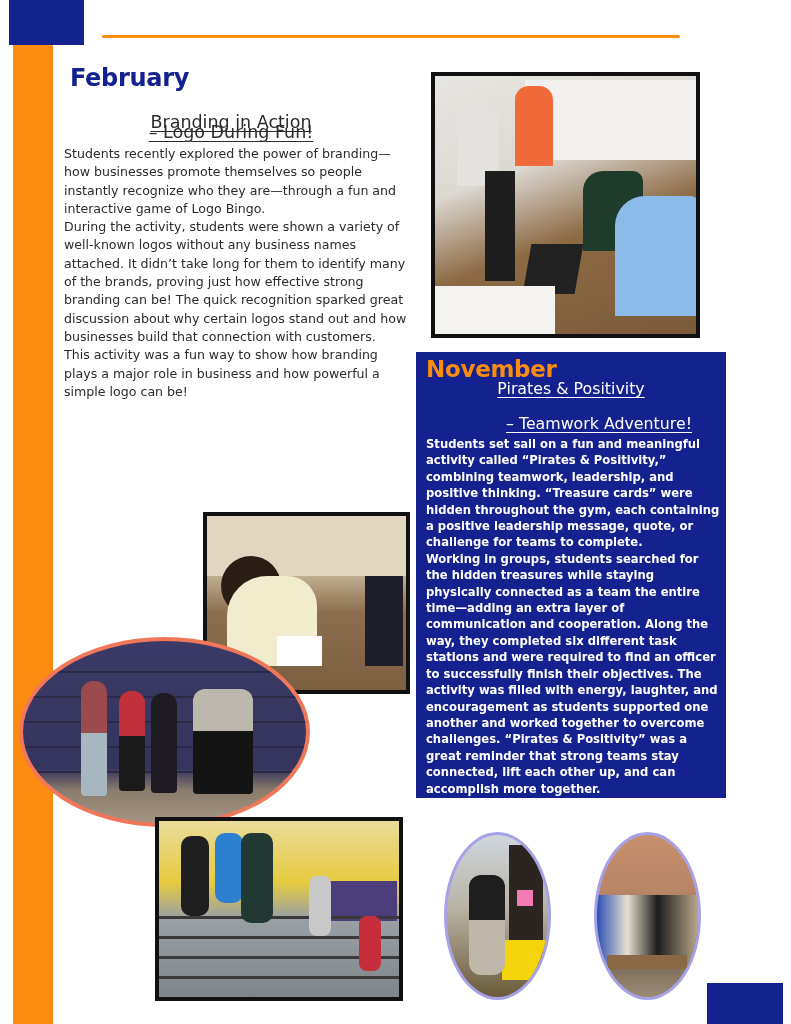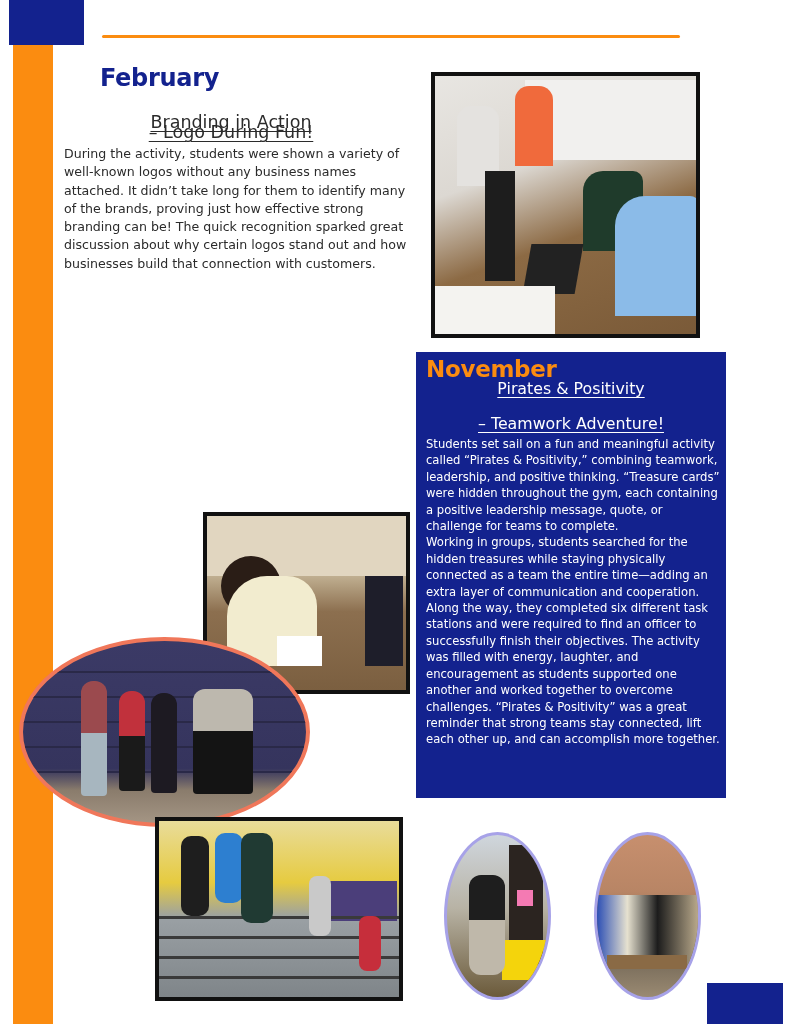--- a/index.html
+++ b/index.html
@@ -4,34 +4,34 @@
 <style>
   html, body { margin:0; padding:0; }
   body { width:791px; height:1024px; position:relative; background:#ffffff; overflow:hidden;
          font-family:"DejaVu Sans", sans-serif; color:#2b2b2b; }
   .abs { position:absolute; }
   .blue-square { left:9px; top:0; width:75px; height:45px; background:#13228e; }
   .orange-bar { left:13px; top:45px; width:40px; height:979px; background:#fb8c10; }
   .orange-line { left:102px; top:35px; width:578px; height:3px; background:#fb8c10; border-radius:2px; }
   .blue-corner { left:707px; top:983px; width:76px; height:41px; background:#13228e; }
 
-  .feb-title { left:100px; top:64px; font-size:24px; font-weight:bold; color:#13228e; letter-spacing:-0.3px; }
+  .feb-title { left:70px; top:64px; font-size:24px; font-weight:bold; color:#13228e; letter-spacing:-0.3px; }
   .feb-sub { left:64px; width:334px; text-align:center; font-size:17.5px; color:#2b2b2b; text-decoration:underline; text-underline-offset:3px; text-decoration-thickness:1px; }
   .feb-sub1 { top:112px; }
   .feb-sub2 { top:122px; }
   .feb-body { left:64px; top:145px; width:345px; font-size:12.6px; line-height:18.3px; color:#2b2b2b; }
   .feb-body p { margin:0; }
 
   .march-box { left:416px; top:352px; width:310px; height:446px; background:#13228e; }
   .march-title { left:426px; top:356px; font-size:23px; font-weight:bold; color:#fb8c10; letter-spacing:-0.3px; }
   .march-sub { left:416px; width:310px; text-align:center; font-size:15.8px; color:#ffffff; text-decoration:underline; text-underline-offset:3px; text-decoration-thickness:1px; }
   .march-sub1 { top:379px; }
-  .march-sub2 { top:414px; }
+  .march-sub2 { top:414px;padding-left:28px; }
   .march-body { left:426px; top:436px; width:296px; font-size:11.6px; line-height:16.4px; color:#ffffff; }
-  .march-body p { margin:0; }
+  .march-body p { margin:0;font-weight:bold; }
 
   .photo { position:absolute; overflow:hidden; box-sizing:border-box; }
   .photo-rect { border:4px solid #111; }
   .photo-oval { border-radius:50%; }
 
   
   .p1 { left:431px; top:72px; width:269px; height:266px;
         background:
           linear-gradient(180deg, rgba(0,0,0,0) 60%, rgba(0,0,0,0) 100%),
           linear-gradient(160deg, #e8e6e2 0%, #dcd8d2 35%, #8c6a44 60%, #7a5a38 100%); }
@@ -81,21 +81,23 @@
 
 <div class="abs blue-square"></div>
 <div class="abs orange-bar"></div>
 <div class="abs orange-line"></div>
 <div class="abs blue-corner"></div>
 
 <div class="abs feb-title">February</div>
 <div class="abs feb-sub feb-sub1">Branding in Action </div>
 <div class="abs feb-sub feb-sub2">– Logo During Fun!</div>
 <div class="abs feb-body">
+  <p>Students recently explored the power of branding—how businesses promote themselves so people instantly recognize who they are—through a fun and interactive game of Logo Bingo.</p>
   <p>During the activity, students were shown a variety of well-known logos without any business names attached. It didn’t take long for them to identify many of the brands, proving just how effective strong branding can be! The quick recognition sparked great discussion about why certain logos stand out and how businesses build that connection with customers.</p>
+  <p>This activity was a fun way to show how branding plays a major role in business and how powerful a simple logo can be!</p>
 </div>
 
 <div class="photo photo-rect p1">
   <div class="board"></div>
   <div class="person-white"></div>
   <div class="person-orange"></div>
   <div class="shirt-green"></div>
   <div class="shirt-blue"></div>
   <div class="monitor"></div>
   <div class="keyboard"></div>

